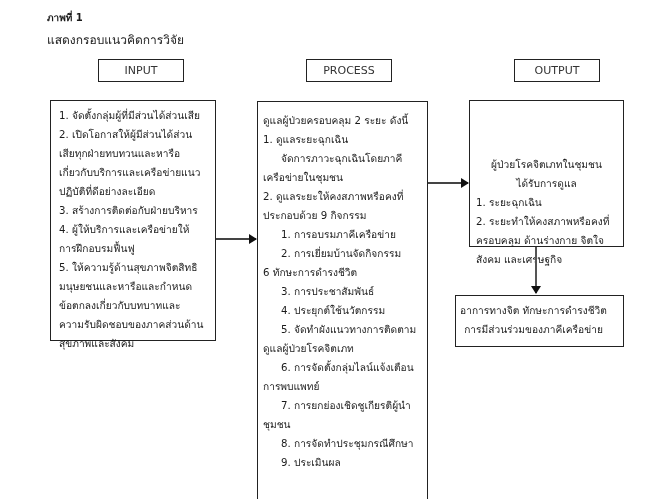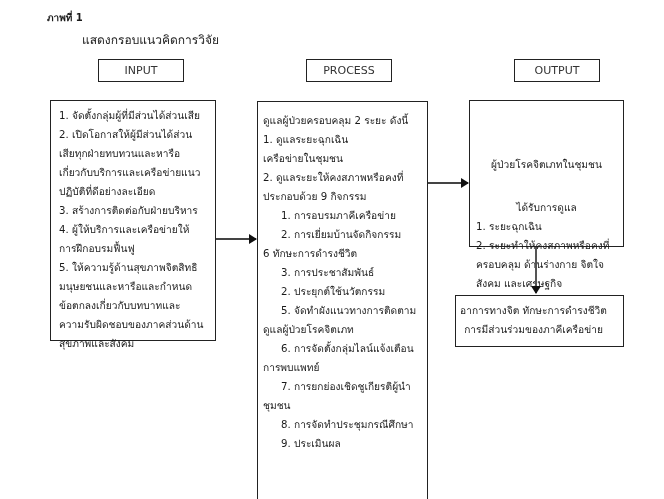--- a/index.html
+++ b/index.html
@@ -1,19 +1,19 @@
 <!DOCTYPE html>
 <html><head>
 <meta charset="utf-8">
 <style>
   html, body { margin:0; padding:0; background:#ffffff; }
   body { width:664px; height:499px; position:relative; overflow:hidden;
          font-family:"DejaVu Sans", sans-serif; color:#1a1a1a; }
   .caption-num { position:absolute; left:47px; top:10px; font-size:10px; font-weight:bold; }
-  .caption-title { position:absolute; left:47px; top:30px; font-size:12px;margin-left:35px; }
+  .caption-title { position:absolute; left:47px; top:30px; font-size:12px; }
   .hdr { position:absolute; top:59px; height:23px; border:1.2px solid #222; box-sizing:border-box;
          font-size:11px; display:flex; align-items:center; justify-content:center; color:#333; }
   .box { position:absolute; border:1.5px solid #222; box-sizing:border-box; font-size:10.2px; line-height:19px; }
   .box .ln { white-space:nowrap; }
   .ind { padding-left:18px; }
   .center { text-align:center; }
   .arrow-h { position:absolute; height:2px; background:#444; }
   .arrow-h::after { content:""; position:absolute; right:-1px; top:-4px; border-left:8px solid #111;
                     border-top:5px solid transparent; border-bottom:5px solid transparent; }
   .arrow-v { position:absolute; width:2px; background:#555; }
@@ -44,43 +44,44 @@
   <div class="ln">ข้อตกลงเกี่ยวกับบทบาทและ</div>
   <div class="ln">ความรับผิดชอบของภาคส่วนด้าน</div>
   <div class="ln">สุขภาพและสังคม</div>
 </div>
 
 <div class="arrow-h" style="left:216px; top:238px; width:40px;"></div>
 
 <div class="box" style="left:257px; top:101px; width:171px; height:442px; padding:9px 0 0 5px;">
   <div class="ln">ดูแลผู้ป่วยครอบคลุม 2 ระยะ ดังนี้</div>
   <div class="ln">1.  ดูแลระยะฉุกเฉิน</div>
+  <div class="ln ind">จัดการภาวะฉุกเฉินโดยภาคี</div>
   <div class="ln">เครือข่ายในชุมชน</div>
   <div class="ln">2. ดูแลระยะให้คงสภาพหรือคงที่</div>
   <div class="ln">ประกอบด้วย 9 กิจกรรม</div>
   <div class="ln ind">1. การอบรมภาคีเครือข่าย</div>
   <div class="ln ind">2. การเยี่ยมบ้านจัดกิจกรรม</div>
   <div class="ln">6 ทักษะการดำรงชีวิต</div>
   <div class="ln ind">3. การประชาสัมพันธ์</div>
-  <div class="ln ind">2. ประยุกต์ใช้นวัตกรรม</div>
+  <div class="ln ind">4. ประยุกต์ใช้นวัตกรรม</div>
   <div class="ln ind">5. จัดทำผังแนวทางการติดตาม</div>
   <div class="ln">ดูแลผู้ป่วยโรคจิตเภท</div>
   <div class="ln ind">6. การจัดตั้งกลุ่มไลน์แจ้งเตือน</div>
   <div class="ln">การพบแพทย์</div>
   <div class="ln ind">7. การยกย่องเชิดชูเกียรติผู้นำ</div>
   <div class="ln">ชุมชน</div>
   <div class="ln ind">8. การจัดทำประชุมกรณีศึกษา</div>
   <div class="ln ind">9. ประเมินผล</div>
 </div>
 
 <div class="arrow-h" style="left:428px; top:182px; width:40px;"></div>
 
 <div class="box" style="left:469px; top:100px; width:155px; height:147px; padding:6px 0 0 6px;">
   <div class="ln center" style="padding-right:6px;margin-top:48px;">ผู้ป่วยโรคจิตเภทในชุมชน</div>
-  <div class="ln center" style="padding-right:6px;margin-top:24px;">ได้รับการดูแล</div>
+  <div class="ln center" style="padding-right:6px;">ได้รับการดูแล</div>
   <div class="ln">1. ระยะฉุกเฉิน</div>
   <div class="ln">2. ระยะทำให้คงสภาพหรือคงที่</div>
   <div class="ln">ครอบคลุม ด้านร่างกาย จิตใจ</div>
   <div class="ln">สังคม และเศรษฐกิจ</div>
 </div>
 
 <div class="arrow-v" style="left:535px; top:247px; height:46px;"></div>
 
 <div class="box" style="left:455px; top:295px; width:169px; height:52px; padding:5px 12px 0 0;">
   <div class="ln center">อาการทางจิต ทักษะการดำรงชีวิต</div>

